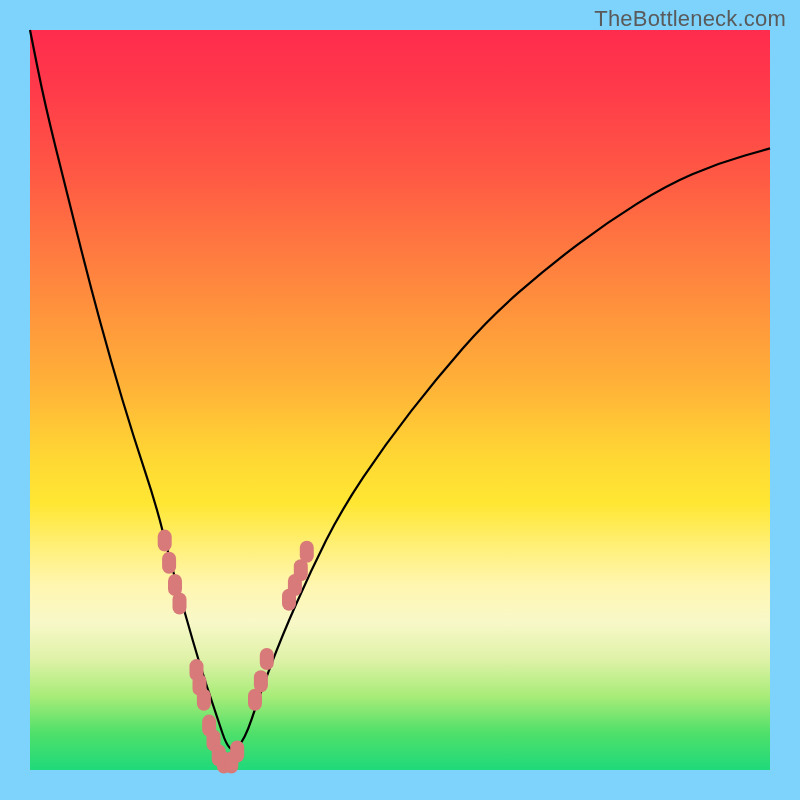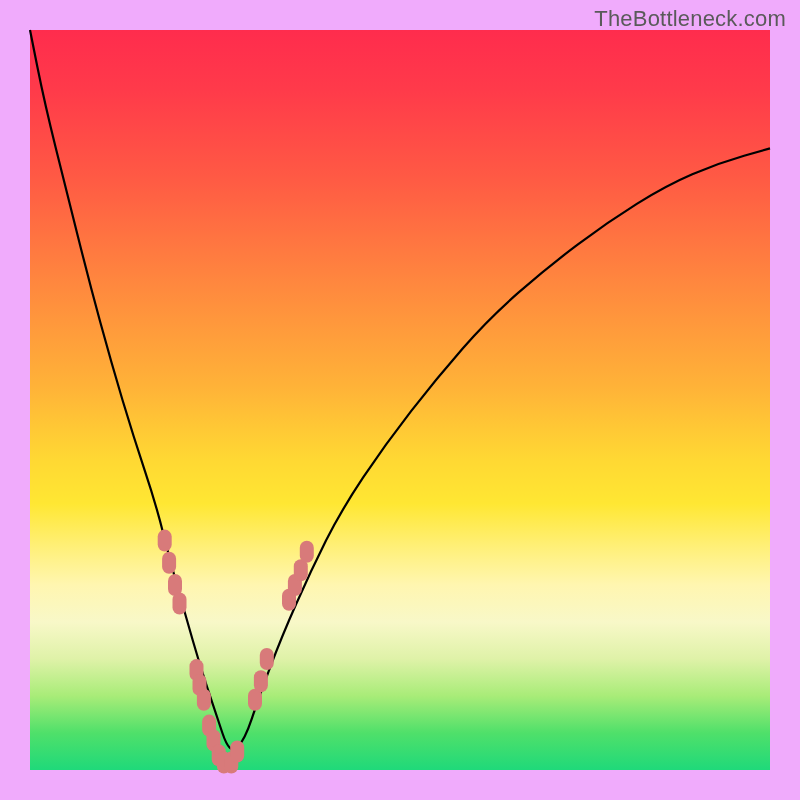--- a/index.html
+++ b/index.html
@@ -10,21 +10,21 @@
     background: #000;
     overflow: hidden;
     font-family: Arial, Helvetica, sans-serif;
   }
   .frame {
     position: absolute;
     left: 0;
     top: 0;
     width: 800px;
     height: 800px;
-    background: #f0abfc;
+    background: #7dd3fc;
   }
   .plot-area {
     position: absolute;
     left: 30px;
     top: 30px;
     width: 740px;
     height: 740px;
     
     background: linear-gradient(to bottom,
       #ff2c4d 0%,

